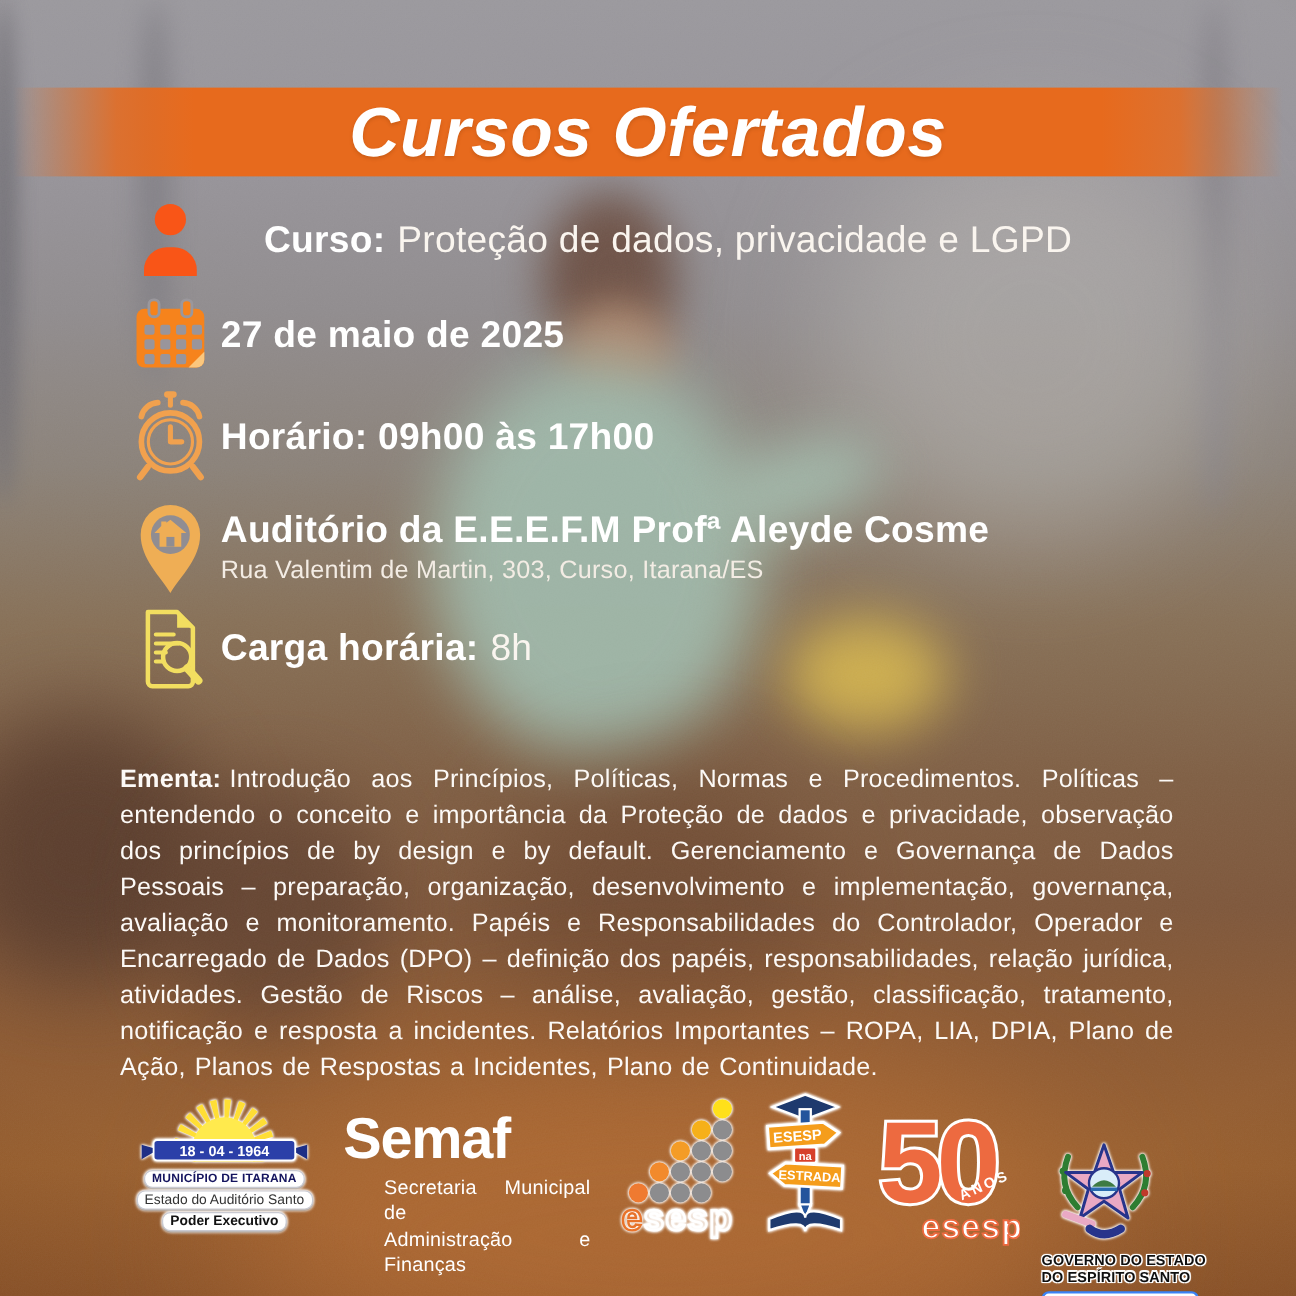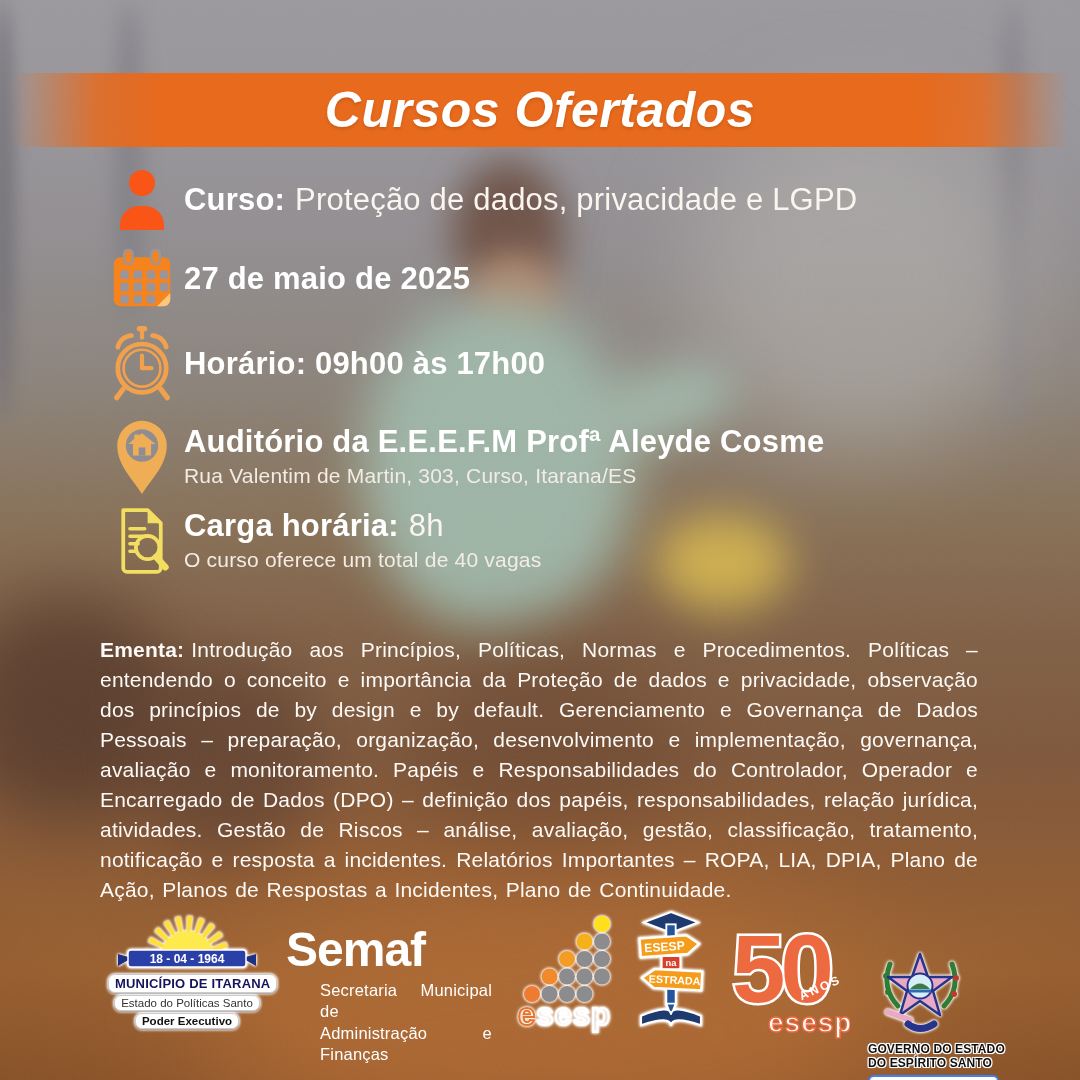--- a/index.html
+++ b/index.html
@@ -24,47 +24,47 @@
   .b-dark2{left:135px;top:655px;width:185px;height:205px;background:#5E4030;filter:blur(30px);opacity:.7;}
   .b-dark3{left:415px;top:635px;width:265px;height:245px;background:#6B4730;filter:blur(40px);opacity:.6;}
   .b-glow{left:190px;top:870px;width:720px;height:320px;background:#B06A33;filter:blur(60px);opacity:.8;}
   .bg-vignette{position:absolute;inset:0;border-radius:0;
     background:radial-gradient(125% 95% at 50% 42%,rgba(0,0,0,0) 58%,rgba(55,28,10,.28) 100%);}
   .grain{position:absolute;inset:0;width:100%;height:100%;opacity:.55;pointer-events:none;}
 
   
   .banner{position:absolute;left:0;right:0;top:73px;height:74px;display:flex;align-items:center;justify-content:center;
     background:linear-gradient(90deg,rgba(231,106,29,0) 1%,rgba(231,106,29,.85) 9%,#E76A1D 15%,#E76A1D 85%,rgba(231,106,29,.85) 91%,rgba(231,106,29,0) 99%);}
-  .banner h1{margin:0;color:#fff;font-size:50px;font-weight:700;font-style:italic;letter-spacing:.5px;
+  .banner h1{margin:0;color:#fff;font-size:58px;font-weight:700;font-style:italic;letter-spacing:.5px;
     text-shadow:0 2px 3px rgba(120,50,0,.25);}
 
   
   .row{position:absolute;left:100px;display:flex;align-items:center;color:#fff;}
   .icon-cell{flex:0 0 84px;width:84px;display:flex;justify-content:center;align-items:center;}
   .row-main{font-size:31px;letter-spacing:.2px;line-height:1.15;}
   .lbl{font-weight:700;}
   .val{font-weight:400;margin-left:10px;color:#FAF5EF;}
   .row-sub{font-size:21px;color:#F3ECE4;font-weight:400;margin-top:4px;letter-spacing:.2px;}
-  .r1{top:168px;} .r2{top:246px;} .r3{top:324px;} .r4{top:416px;} .r5{top:504px;}
+  .r1{top:168px;gap:36px;} .r2{top:246px;} .r3{top:324px;} .r4{top:416px;} .r5{top:504px;}
 
   
   .ementa{position:absolute;left:100px;right:102px;top:614px;color:#FCF9F6;
     font-size:21px;line-height:30px;text-align:justify;letter-spacing:.2px;word-spacing:1.5px;}
   .ementa .lbl{font-weight:700;}
   .ementa .body{margin-left:7px;}
 
   
   .logo{position:absolute;color:#fff;}
   .sticker{filter:drop-shadow(0 0 1.5px #fff) drop-shadow(0 0 1px #fff);}
   .halo{text-shadow:0 0 2px #fff,0 0 2px #fff,1px 1px 0 #fff,-1px -1px 0 #fff,1px -1px 0 #fff,-1px 1px 0 #fff;}
 
   .itarana{left:108px;top:912px;width:158px;text-align:right;}
   .itarana .pill{background:#fff;border:1px solid #C9CAD2;border-radius:7px;margin:2px auto 0;padding:1px 6px;
     display:block;width:fit-content;white-space:nowrap;box-shadow:0 1px 1px rgba(0,0,0,.25);}
-  .it-name{font-size:13px;font-weight:800;color:#14145E;letter-spacing:.2px;}
+  .it-name{font-size:10px;font-weight:800;color:#14145E;letter-spacing:.2px;}
   .it-state{font-size:11.5px;color:#333;}
   .it-power{font-size:11.5px;font-weight:800;color:#111;}
 
   .semaf{left:286px;top:926px;width:206px;}
   .semaf-name{font-size:48px;font-weight:700;letter-spacing:-1px;line-height:1;margin-bottom:6px;}
   .semaf-sub{font-size:16.5px;line-height:1.3;text-align:justify;text-align-last:justify;letter-spacing:.2px;margin-left:34px;}
 
   .esesp{left:516px;top:912px;width:100px;}
   .estrada{left:629px;top:908px;width:84px;}
   .cinq{left:732px;top:918px;width:118px;}
@@ -188,37 +188,36 @@
         <path d="M38 6 v14 h14 z" fill="#F2DE60" stroke="none"></path>
         <path d="M19 26 H35 M19 34 H39 M19 42 H28 M19 50 H26" stroke-width="3.5"></path>
         <circle cx="38" cy="46" r="12.5" stroke-width="4"></circle>
         <path d="M47 56 L57 67" stroke-width="7"></path>
       </svg>
     </div>
     <div>
       <div class="row-main">
         <span class="lbl">Carga horária:</span><span class="val">8h</span>
       </div>
-      <div class="row-sub">O curso oferece um total de 40 vagas</div>
     </div>
   </div>
 
   <p class="ementa"><span class="lbl">Ementa:</span><span class="body">Introdução aos Princípios, Políticas, Normas e Procedimentos. Políticas – entendendo o conceito e importância da Proteção de dados e privacidade, observação dos princípios de by design e by default. Gerenciamento e Governança de Dados Pessoais – preparação, organização, desenvolvimento e implementação, governança, avaliação e monitoramento. Papéis e Responsabilidades do Controlador, Operador e Encarregado de Dados (DPO) – definição dos papéis, responsabilidades, relação jurídica, atividades. Gestão de Riscos – análise, avaliação, gestão, classificação, tratamento, notificação e resposta a incidentes. Relatórios Importantes – ROPA, LIA, DPIA, Plano de Ação, Planos de Respostas a Incidentes, Plano de Continuidade.</span></p>
 
   <div class="logo itarana sticker">
     <svg width="158" height="56" viewBox="0 0 158 56">
       <circle cx="79" cy="46" r="34" fill="none" stroke="#FFDE35" stroke-width="16" stroke-dasharray="4.5 5.5"></circle>
       <circle cx="79" cy="46" r="27" fill="#FFEA4D"></circle>
       <polygon points="10,42 24,46 10,54" fill="#1E2F86"></polygon>
       <polygon points="148,42 134,46 148,54" fill="#1E2F86"></polygon>
       <rect x="20" y="38" width="118" height="17" rx="3" fill="#2B3FA8" stroke="#fff" stroke-width="1.5"></rect>
       <text x="79" y="51" text-anchor="middle" font-size="12" font-weight="bold" fill="#fff" font-family="Liberation Sans, sans-serif">18 - 04 - 1964</text>
     </svg>
     <span class="pill it-name">MUNICÍPIO DE ITARANA</span>
-    <span class="pill it-state">Estado do Políticas Santo</span>
+    <span class="pill it-state">Estado do Auditório Santo</span>
     <span class="pill it-power">Poder Executivo</span>
   </div>
 
   <div class="logo semaf">
     <div class="semaf-name">Semaf</div>
     <div class="semaf-sub">Secretaria Municipal de</div>
     <div class="semaf-sub">Administração e Finanças</div>
   </div>
 
   <div class="logo esesp sticker">

